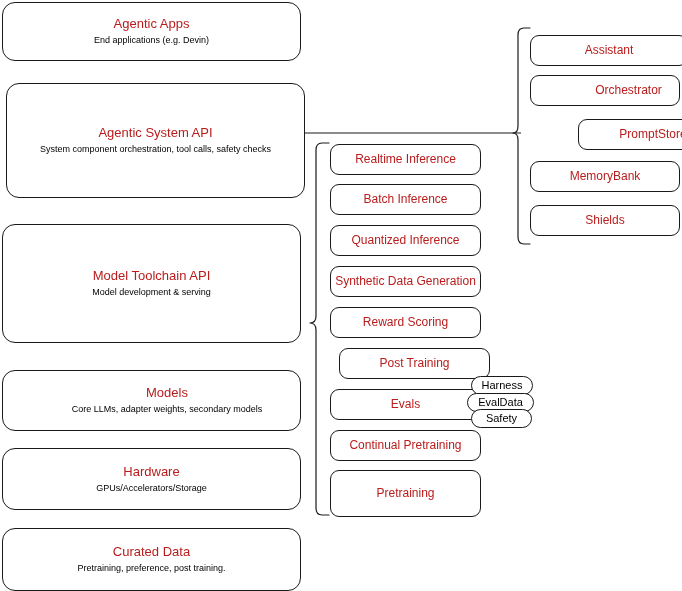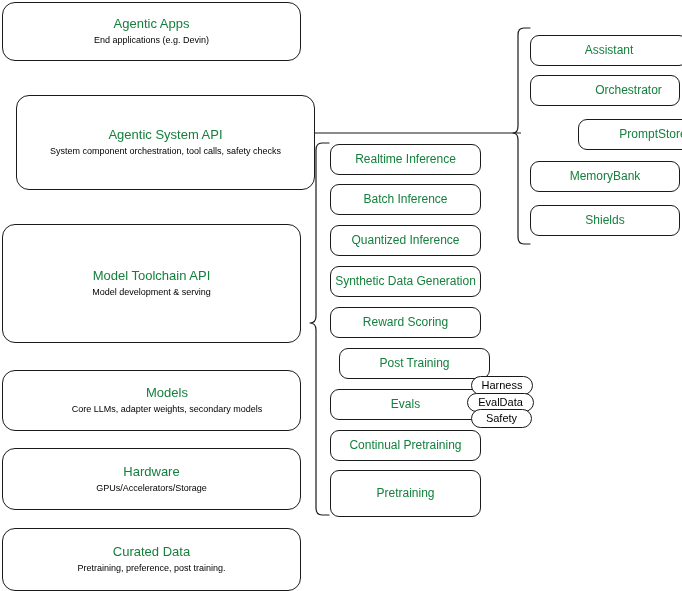--- a/index.html
+++ b/index.html
@@ -25,21 +25,21 @@
     flex-direction: column;
     align-items: center;
     justify-content: center;
     text-align: center;
     color: #000000;
     z-index: 2;
   }
   .node .title {
     font-size: 13px;
     line-height: 16px;
-    color: #15803d;
+    color: #b91c1c;
   }
   .node .subtitle {
     font-size: 9px;
     line-height: 13px;
     margin-top: 2px;
     color: #000000;
   }
   .stack-node {
     border-radius: 13px;
   }
@@ -95,21 +95,21 @@
     <svg width="30" height="380" viewBox="0 0 30 380">
       <path d="M 28 3 L 21 3 Q 15 3 15 10 L 15 176 Q 15 183 9 183 Q 15 183 15 190 L 15 368 Q 15 375 21 375 L 28 375" fill="none" stroke="#1a1a1a" stroke-width="1.2" stroke-linecap="round" stroke-linejoin="round"></path>
     </svg>
   </div>
 
   <div class="node stack-node" style="left:2px; top:2px; width:299px; height:59px;">
     <div class="title">Agentic Apps</div>
     <div class="subtitle">End applications (e.g. Devin)</div>
   </div>
 
-  <div class="node stack-node" style="left:16px; top:83px; width:299px; height:95px;margin-top:12px;">
+  <div class="node stack-node" style="left:6px; top:83px; width:299px; height:115px;">
     <div class="title">Agentic System API</div>
     <div class="subtitle">System component orchestration, tool calls, safety checks</div>
   </div>
 
   <div class="node stack-node" style="left:2px; top:224px; width:299px; height:119px;">
     <div class="title">Model Toolchain API</div>
     <div class="subtitle">Model development &amp; serving</div>
   </div>
 
   <div class="node stack-node" style="left:2px; top:370px; width:299px; height:61px;padding-left:31px;">

